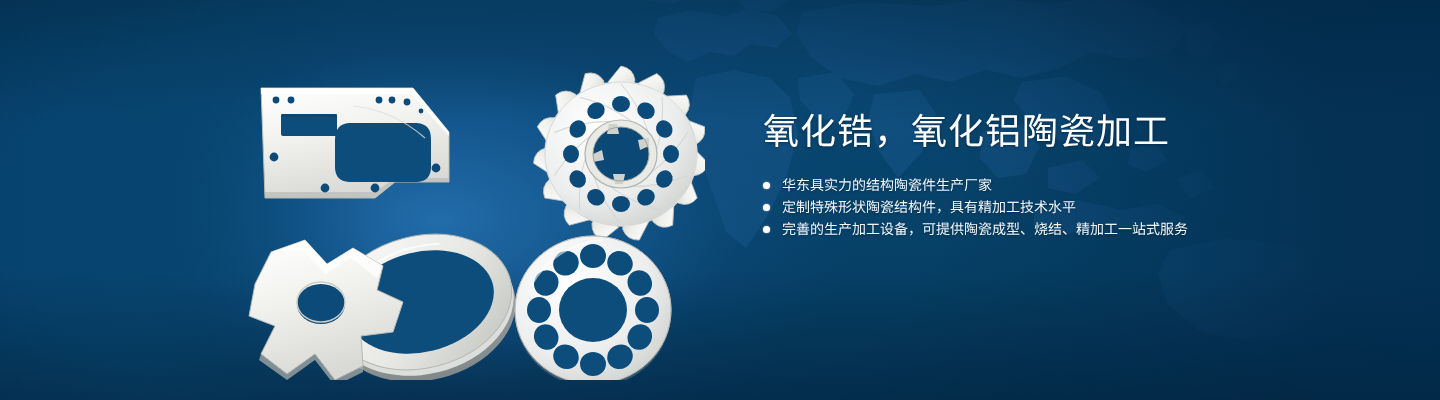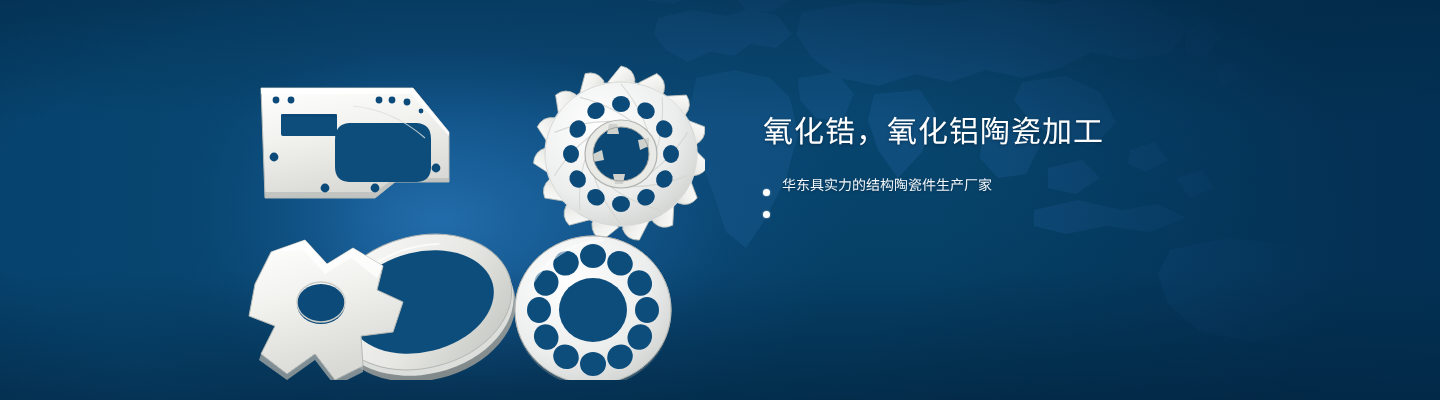--- a/index.html
+++ b/index.html
@@ -64,32 +64,32 @@
   .products svg{display:block;width:470px;height:340px;}
 
   
   .copy{
     position:absolute;
     left:763px;top:112px;
     width:620px;
     color:#ffffff;
   }
   .headline{
-    font-size:30px;
+    font-size:36px;
     line-height:40px;
     font-weight:400;
     letter-spacing:1px;
     margin:0 0 22px 0;
     color:#ffffff;
     text-shadow:0 1px 3px rgba(0,20,40,.45);
     white-space:nowrap;
   }
   .bullets{list-style:none;margin:0;padding:0;}
   .bullet{
-    display:flex;align-items:flex-end;
+    display:flex;align-items:center;
     height:22px;
     margin-bottom:0px;
     font-size:14px;
     line-height:22px;
     color:#f2f7fb;
     text-shadow:0 1px 2px rgba(0,20,40,.40);
     white-space:nowrap;
   }
   .dot{
     flex:0 0 auto;
@@ -308,17 +308,22 @@
   <div class="copy">
     <h1 class="headline">氧化锆，氧化铝陶瓷加工</h1>
 
     <ul class="bullets">
       <li class="bullet">
         <span class="dot"></span>
         <span>华东具实力的结构陶瓷件生产厂家</span>
       </li>
       <li class="bullet">
         <span class="dot"></span>
+        <span>定制特殊形状陶瓷结构件，具有精加工技术水平</span>
+      </li>
+      <li class="bullet">
+        <span class="dot"></span>
+        <span>完善的生产加工设备，可提供陶瓷成型、烧结、精加工一站式服务</span>
       </li>
     </ul>
   </div>
 
 </div>
 
 </body></html>

